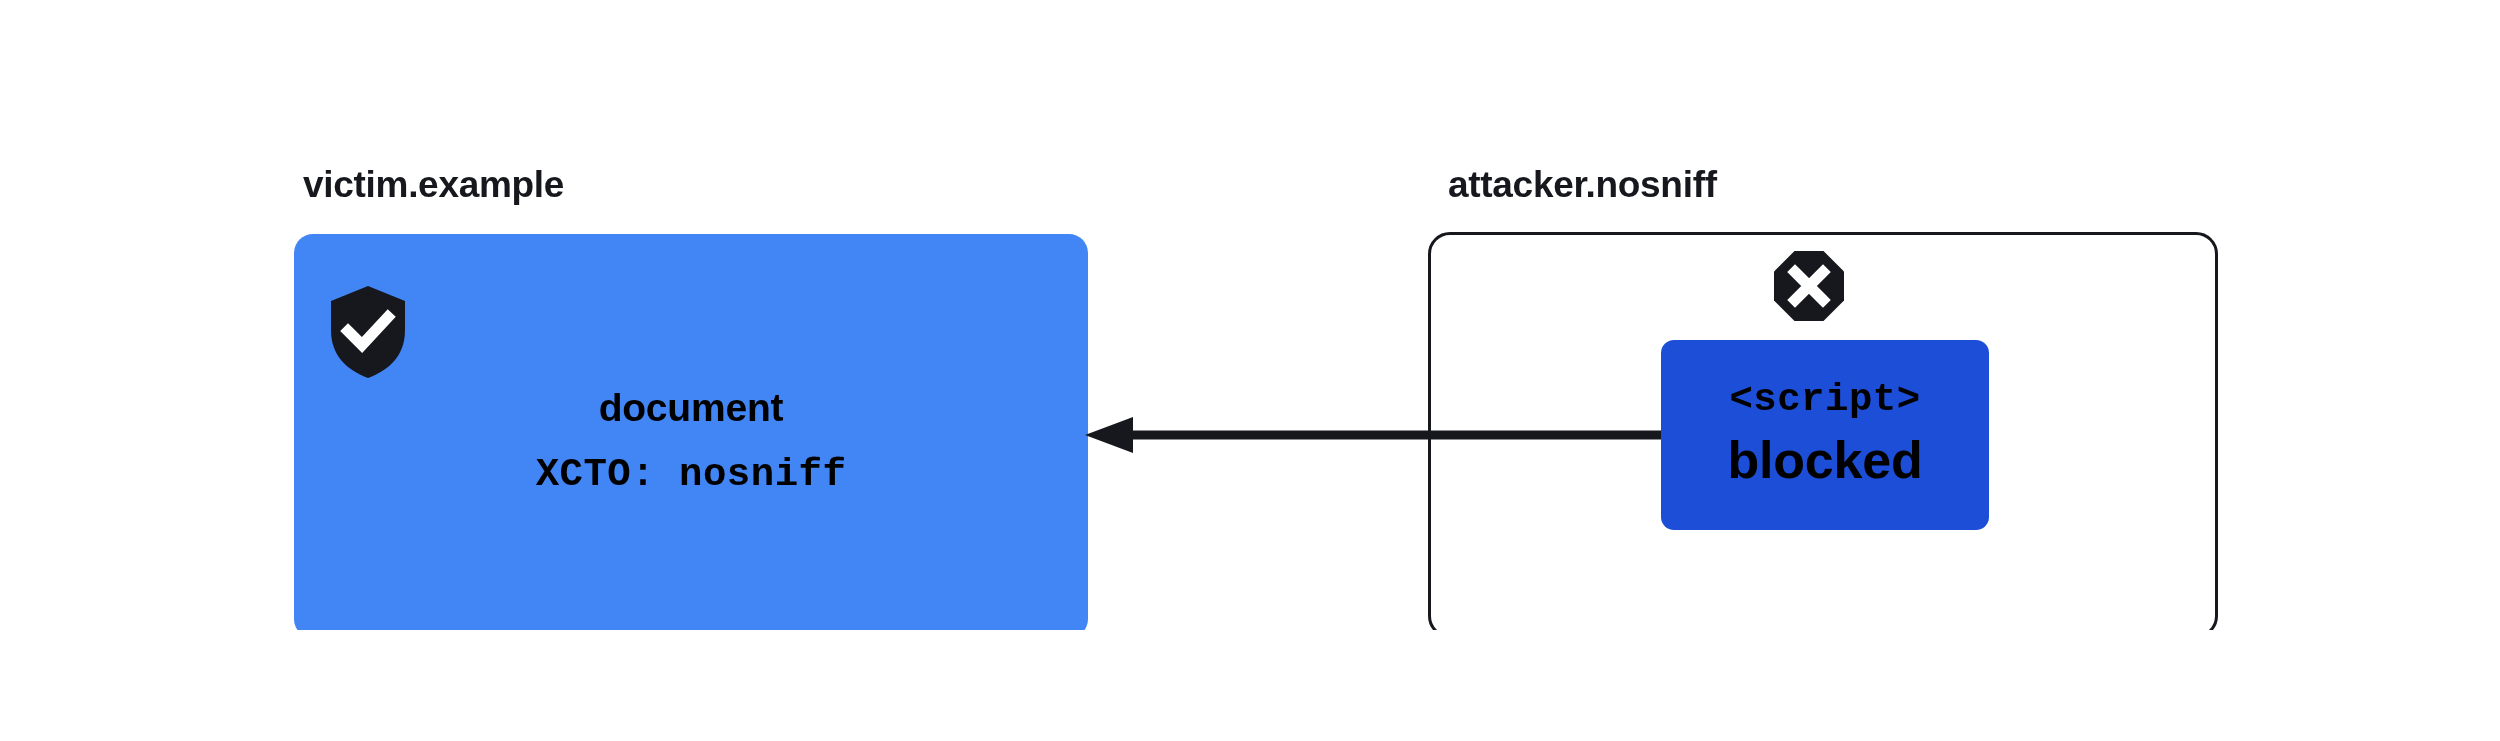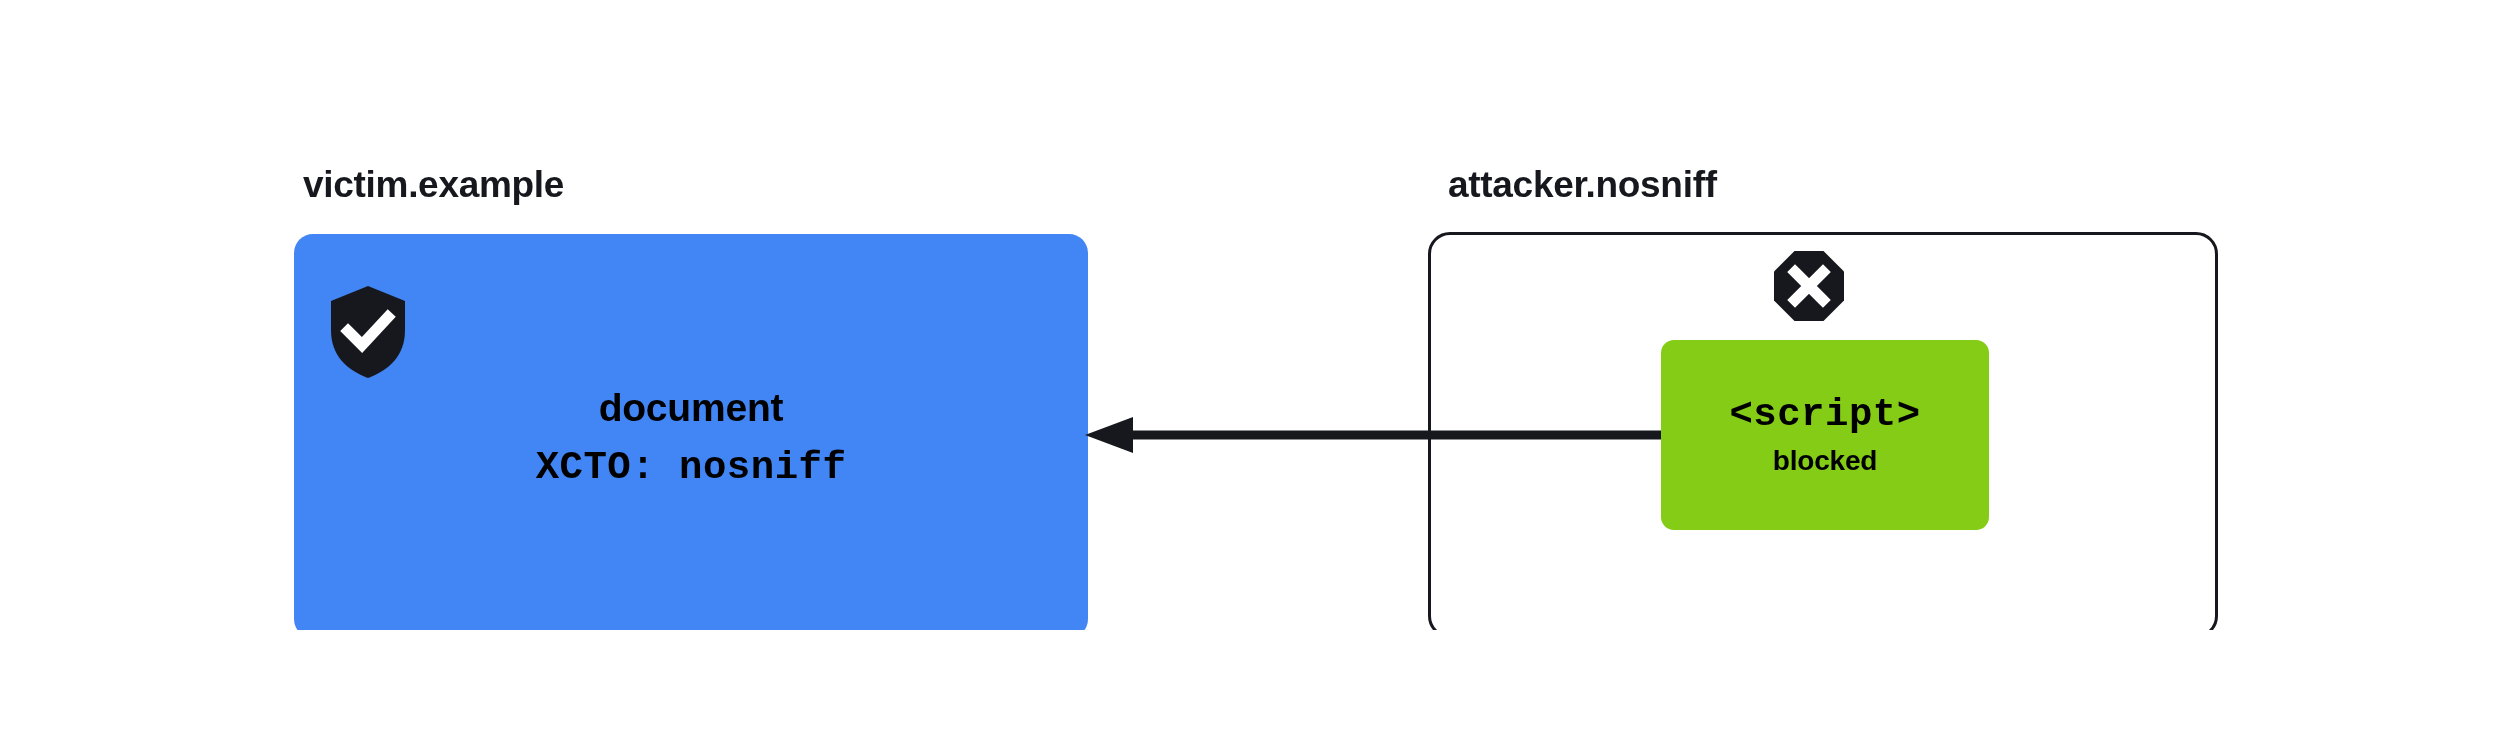--- a/index.html
+++ b/index.html
@@ -70,21 +70,21 @@
     font-size: 39px;
     letter-spacing: -0.2px;
     text-align: center;
   }
   .doc-header {
     display: block;
     font-family: "Liberation Mono", monospace;
     font-weight: bold;
     font-size: 39px;
     letter-spacing: 0.5px;
-    margin-top: 13px;
+    margin-top: 20px;
   }
 
   
   #attacker-box {
     position: absolute;
     left: 1428px;
     top: 232px;
     width: 790px;
     height: 406px;
     background: #ffffff;
@@ -102,41 +102,41 @@
     height: 70px;
   }
 
   
   #script-chip {
     position: absolute;
     left: 1661px;
     top: 340px;
     width: 328px;
     height: 190px;
-    background: #84cc16;
+    background: #1d4ed8;
     border-radius: 13px;
     display: flex;
     flex-direction: column;
     align-items: center;
     justify-content: center;
     line-height: 1.22;
   }
   .script-tag {
     display: block;
     font-family: "Liberation Mono", monospace;
     font-weight: bold;
     font-size: 39px;
     letter-spacing: 0.5px;
     color: #000000;
   }
   .script-state {
     display: block;
     font-family: "Liberation Sans", sans-serif;
     font-weight: bold;
-    font-size: 28px;
+    font-size: 52px;
     letter-spacing: -0.2px;
     color: #000000;
     margin-top: 4px;
   }
 
   
   #request-arrow {
     position: absolute;
     left: 1080px;
     top: 404px;

